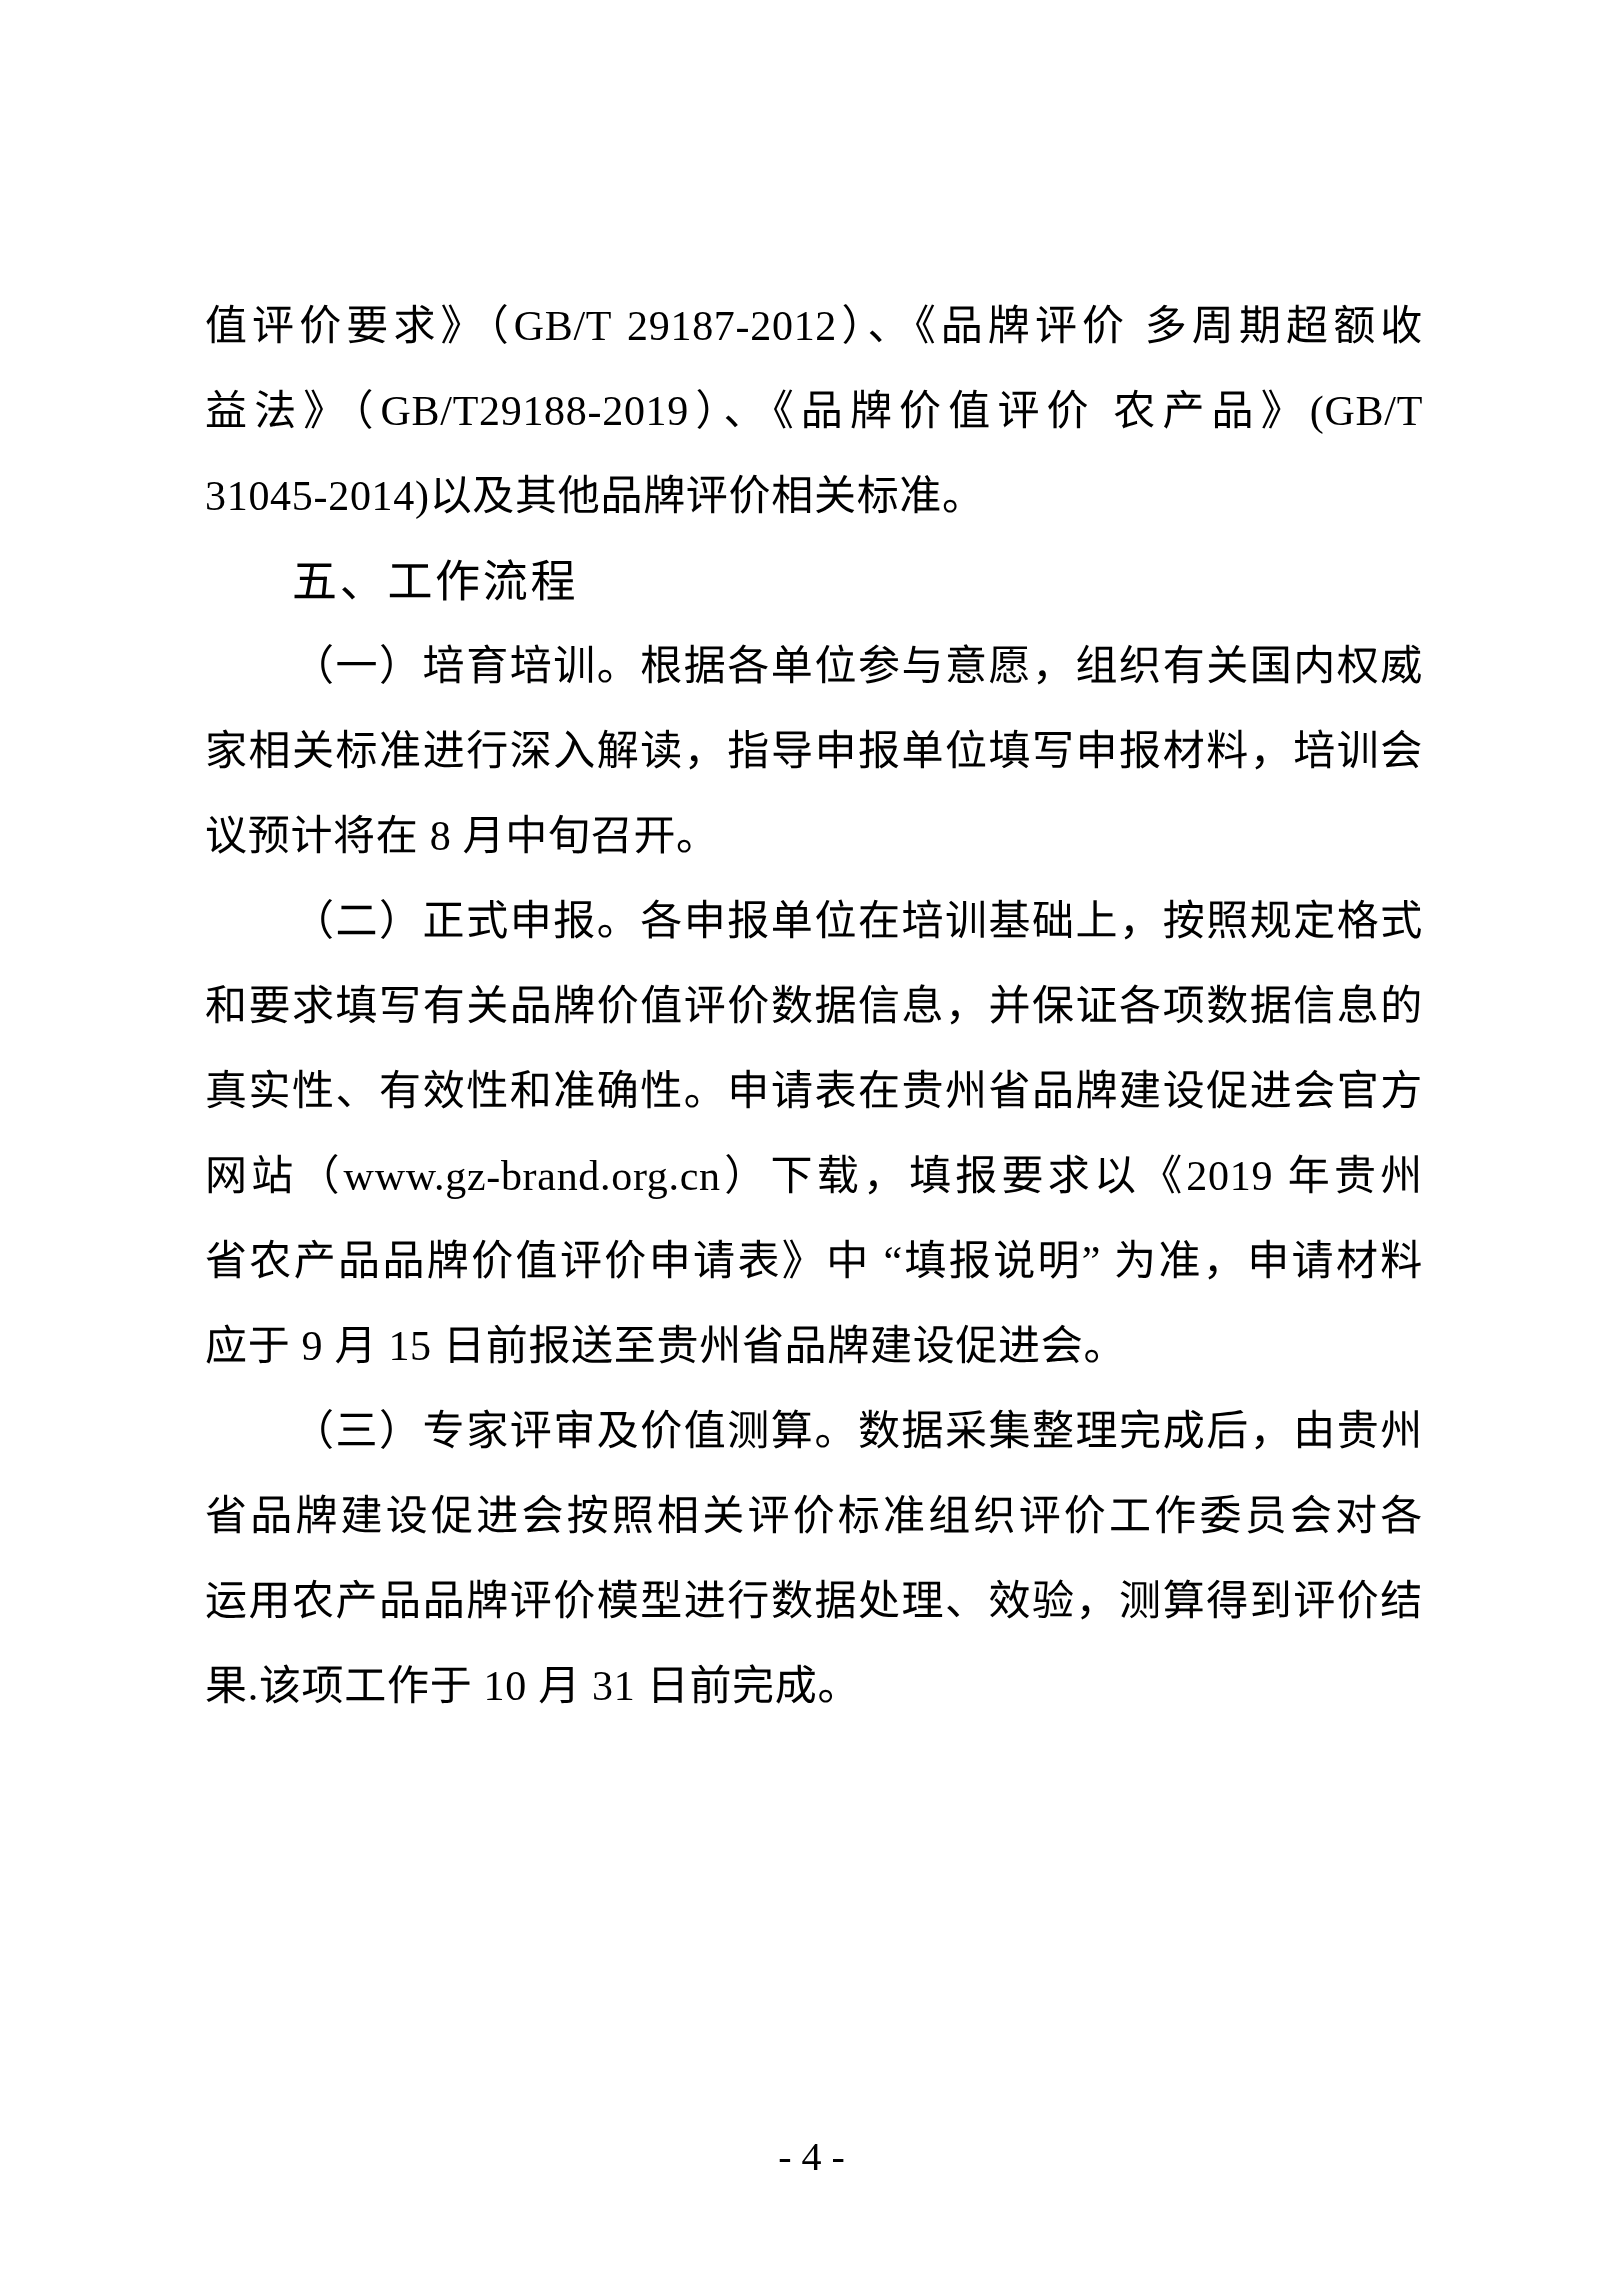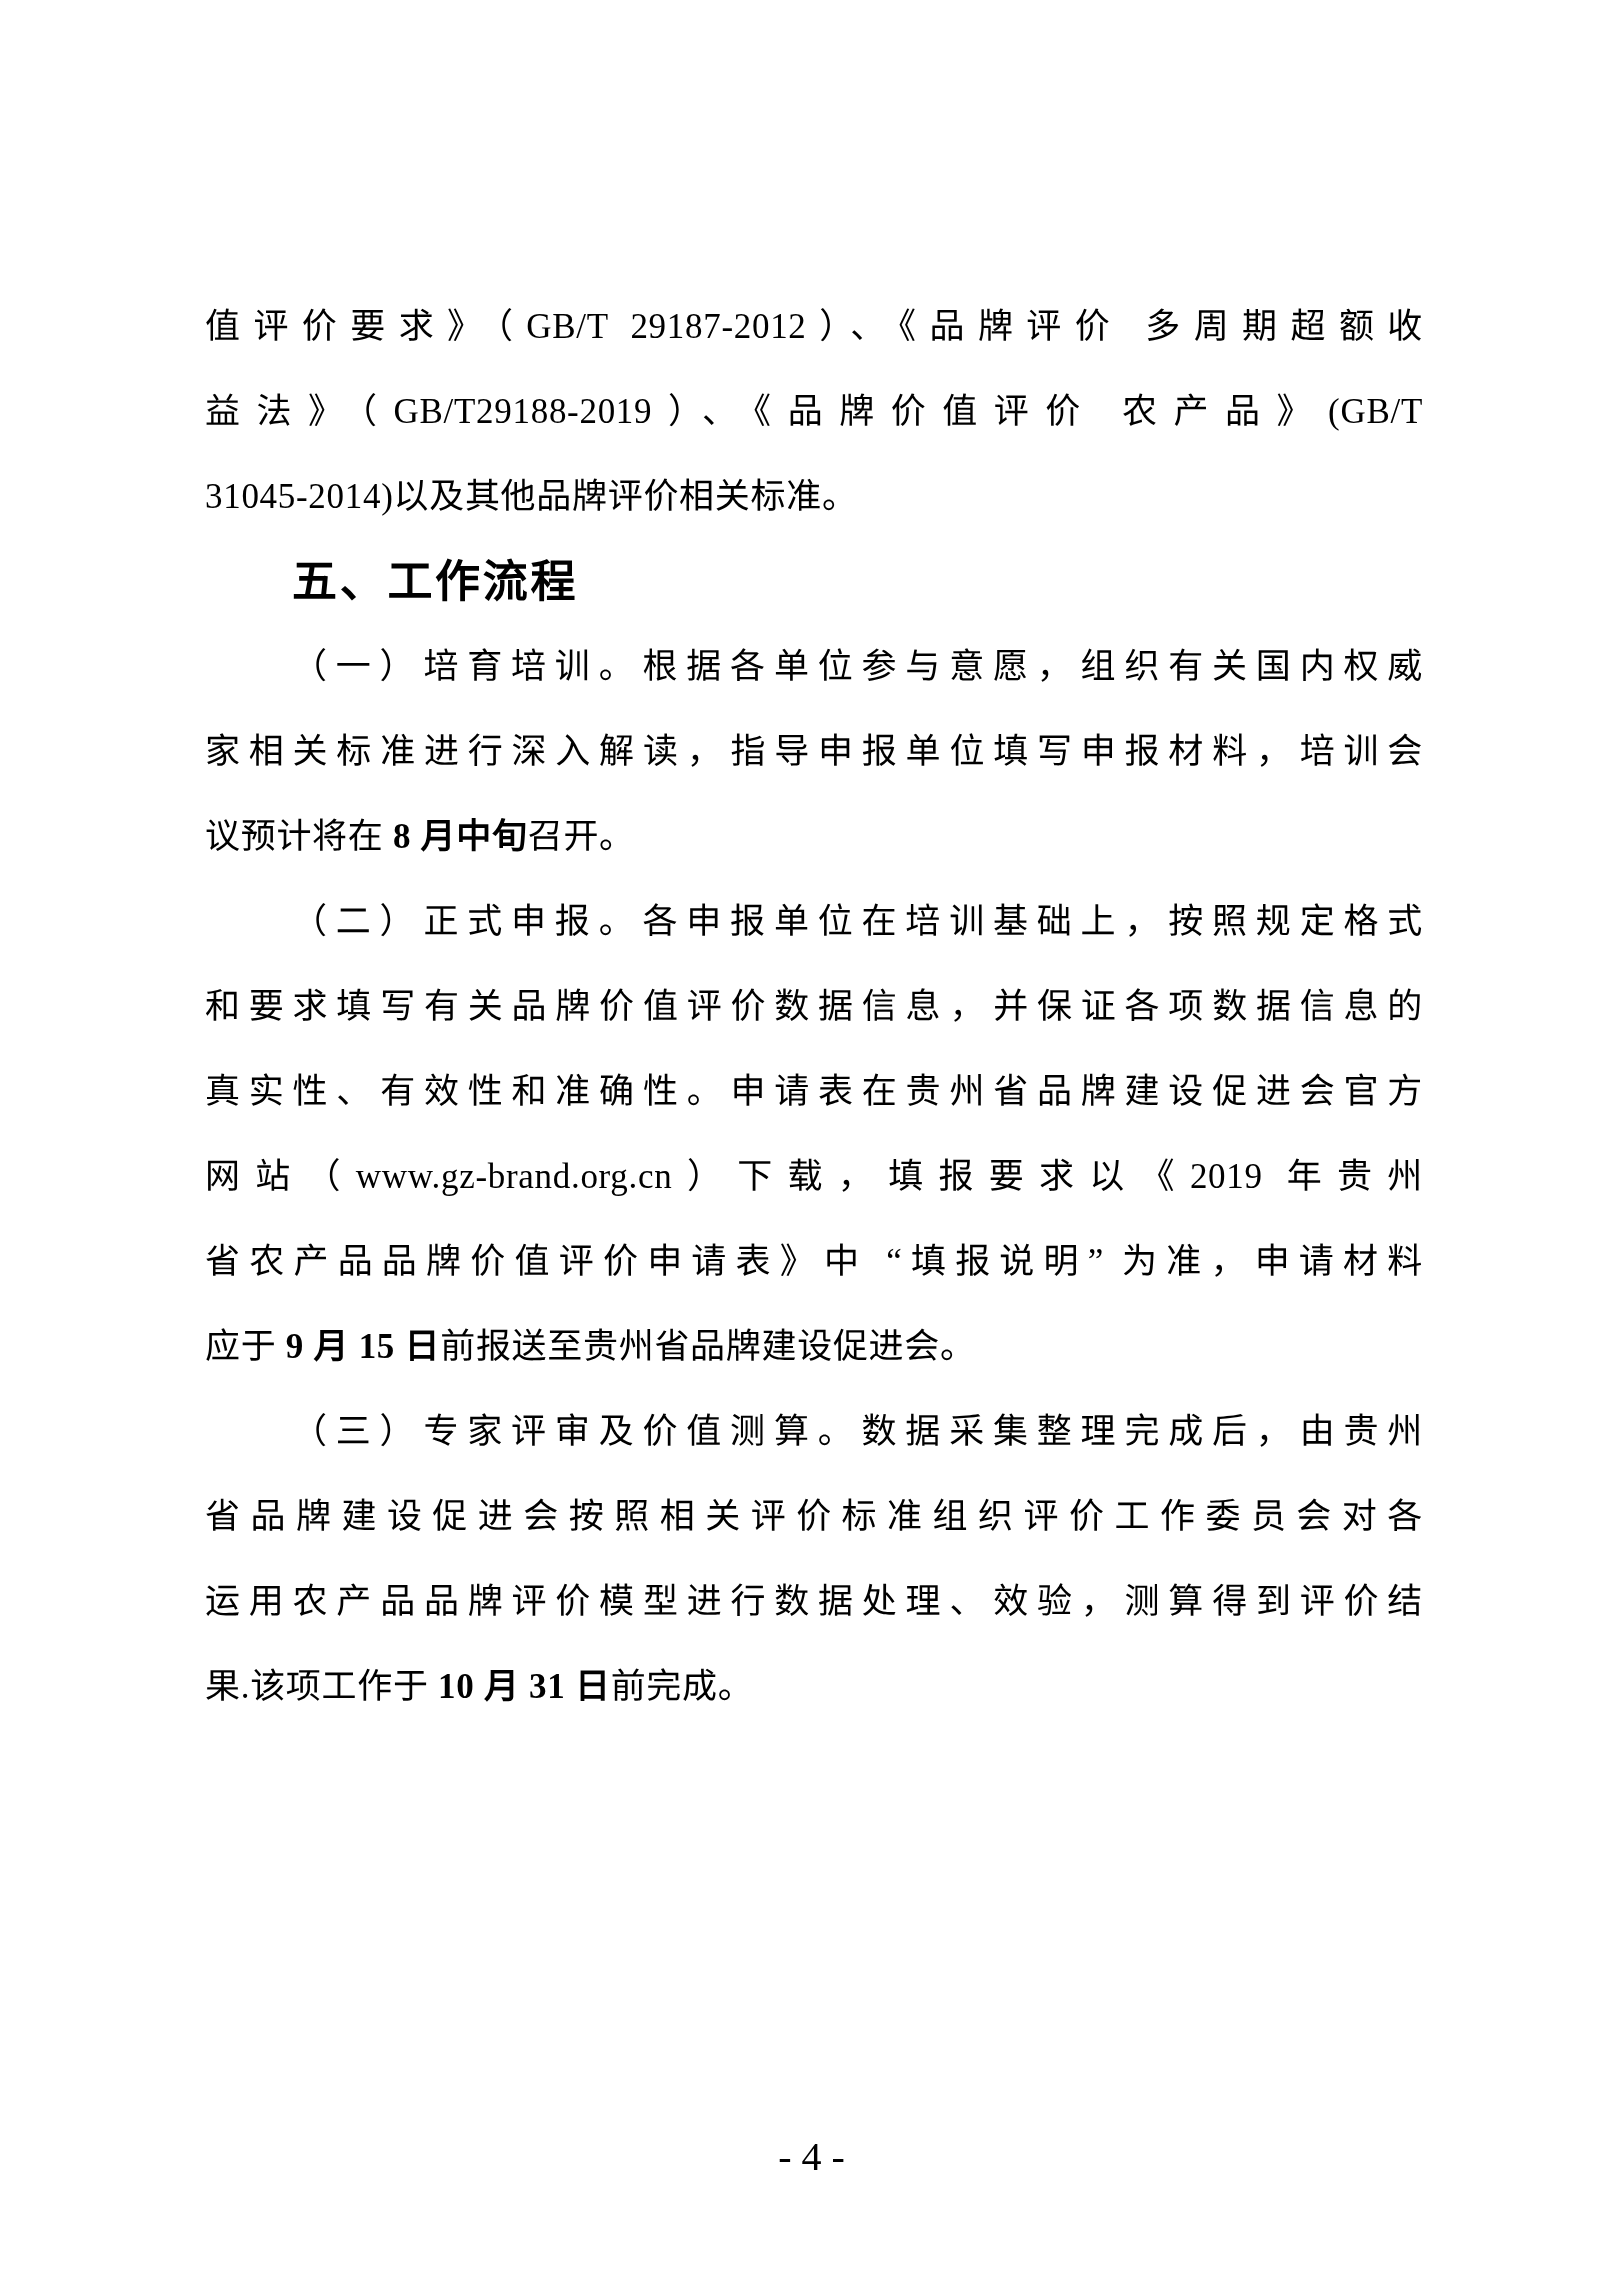--- a/index.html
+++ b/index.html
@@ -18,40 +18,40 @@
   }
   .text-block {
     position: absolute;
     left: 205px;
     top: 284px;
     width: 1218px;
   }
   .line {
     height: 85px;
     line-height: 85px;
-    font-size: 35px;
+    font-size: 42px;
     white-space: normal;
     text-align: left;
     letter-spacing: 0.7px;
   }
   .line.justify {
     text-align: justify;
     text-align-last: justify;
   }
   .line.indent {
     text-indent: 87px;
   }
   .line.heading {
     font-family: "Liberation Sans", "DejaVu Sans", sans-serif;
     font-weight: bold;
     font-size: 45px;
     letter-spacing: 2.7px;
   }
   .seg.bold {
-    font-weight: bold;
+    font-weight: normal;
   }
   .page-number {
     position: absolute;
     left: 0;
     top: 2126px;
     width: 100%;
     text-align: center;
     font-size: 40px;
     line-height: 61px;
     font-family: "Liberation Serif", "DejaVu Serif", serif;

